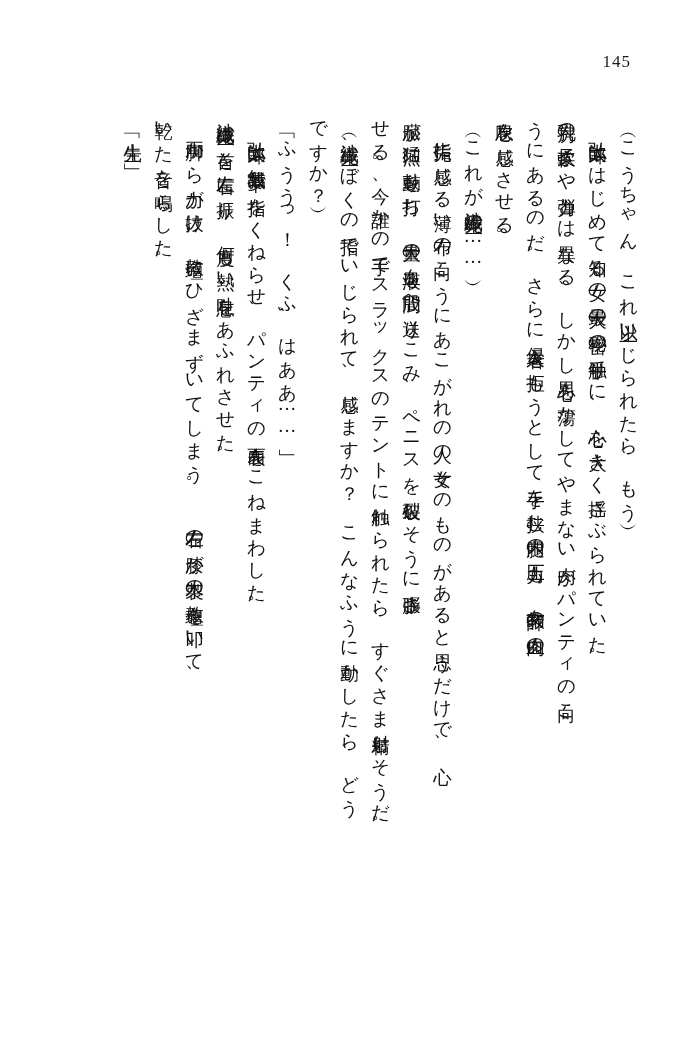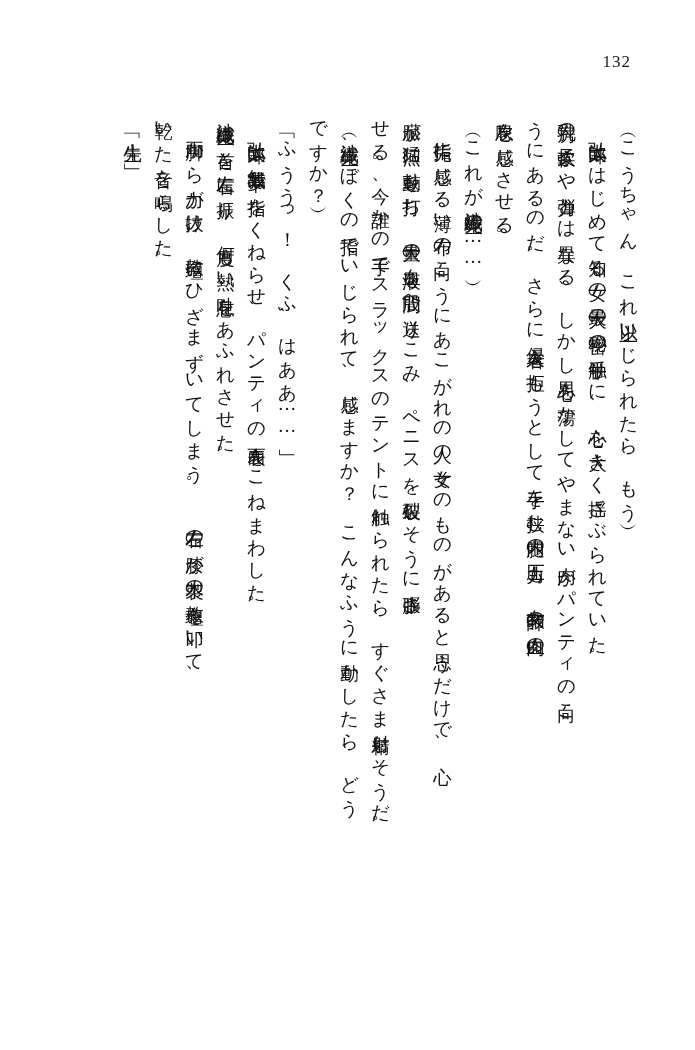--- a/index.html
+++ b/index.html
@@ -57,21 +57,21 @@
   }
   .vline.indent {
     padding-top: 19px;
   }
 </style>
 </head>
 <body>
 
 <div class="page">
 
-  <div class="page-number">132</div>
+  <div class="page-number">145</div>
 
   <div class="text-block">
     <div class="vline indent">（こうちゃん、これ以上いじられたら、もう）</div>
     <div class="vline indent">弘太郎ははじめて知る女の最大の秘密の手触りに、心を大きく揺さぶられていた。</div>
     <div class="vline">乳房の柔軟さや弾力とは異なる、しかし男心を蕩かしてやまない肉がパンティの向こ</div>
     <div class="vline">うにあるのだ。さらに侵入者を拒もうとして手を挟む内腿の圧力も、女教師の血肉の</div>
     <div class="vline">息吹を感じさせる。</div>
     <div class="vline indent">（これが沙織先生の……）</div>
     <div class="vline indent">指先に感じる薄い布の向こうにあこがれの人の女そのものがあると思うだけで、心</div>
     <div class="vline">臓が猛烈に鼓動を打ち、大量の血液を股間へ送りこみ、ペニスを破裂しそうに膨張さ</div>

